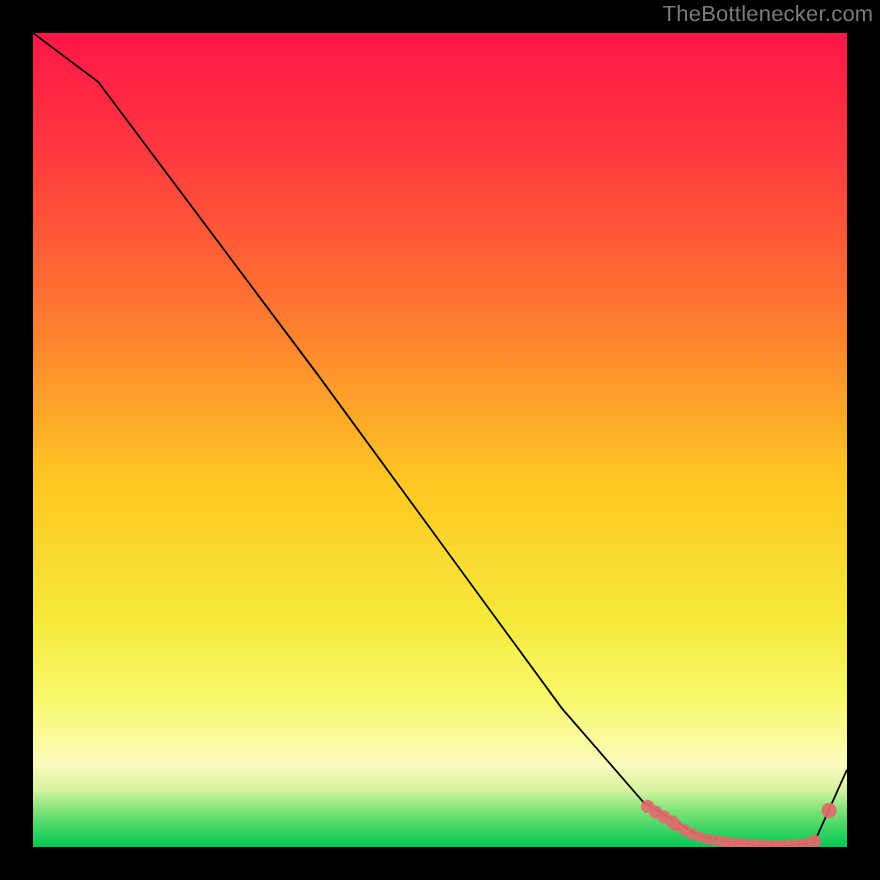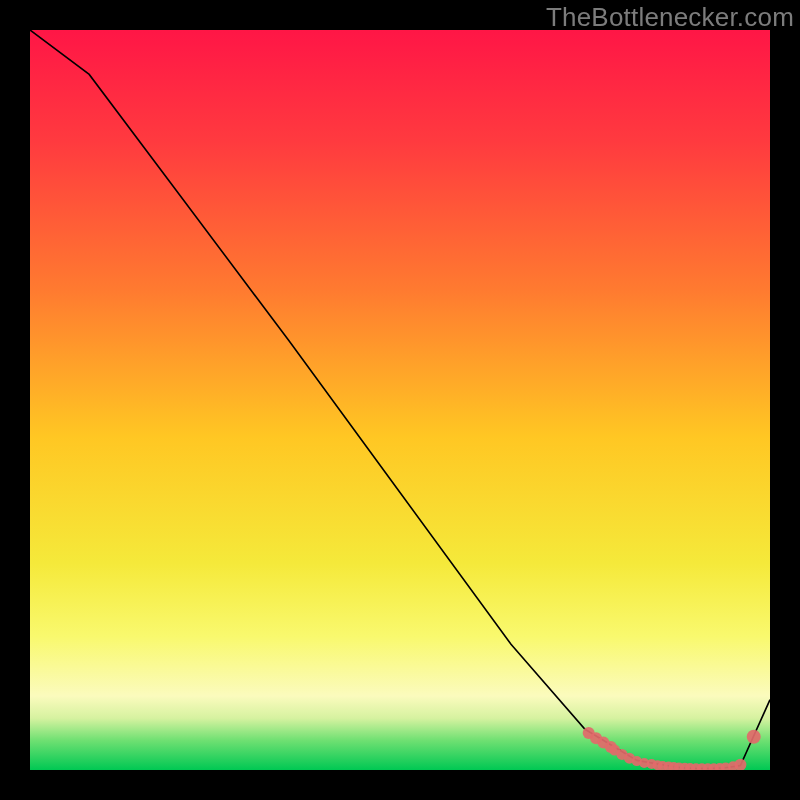--- a/index.html
+++ b/index.html
@@ -42,21 +42,21 @@
     left: 0;
     top: 0;
     width: 740px;
     height: 740px;
   }
   .watermark {
     position: absolute;
     right: 6px;
     top: 2px;
     color: #7c7c7c;
-    font-size: 26px;
+    font-size: 20px;
     letter-spacing: 0.2px;
     font-weight: 500;
   }
 </style>
 </head>
 <body>
 
 <div class="stage">
 
   <div class="plot">

